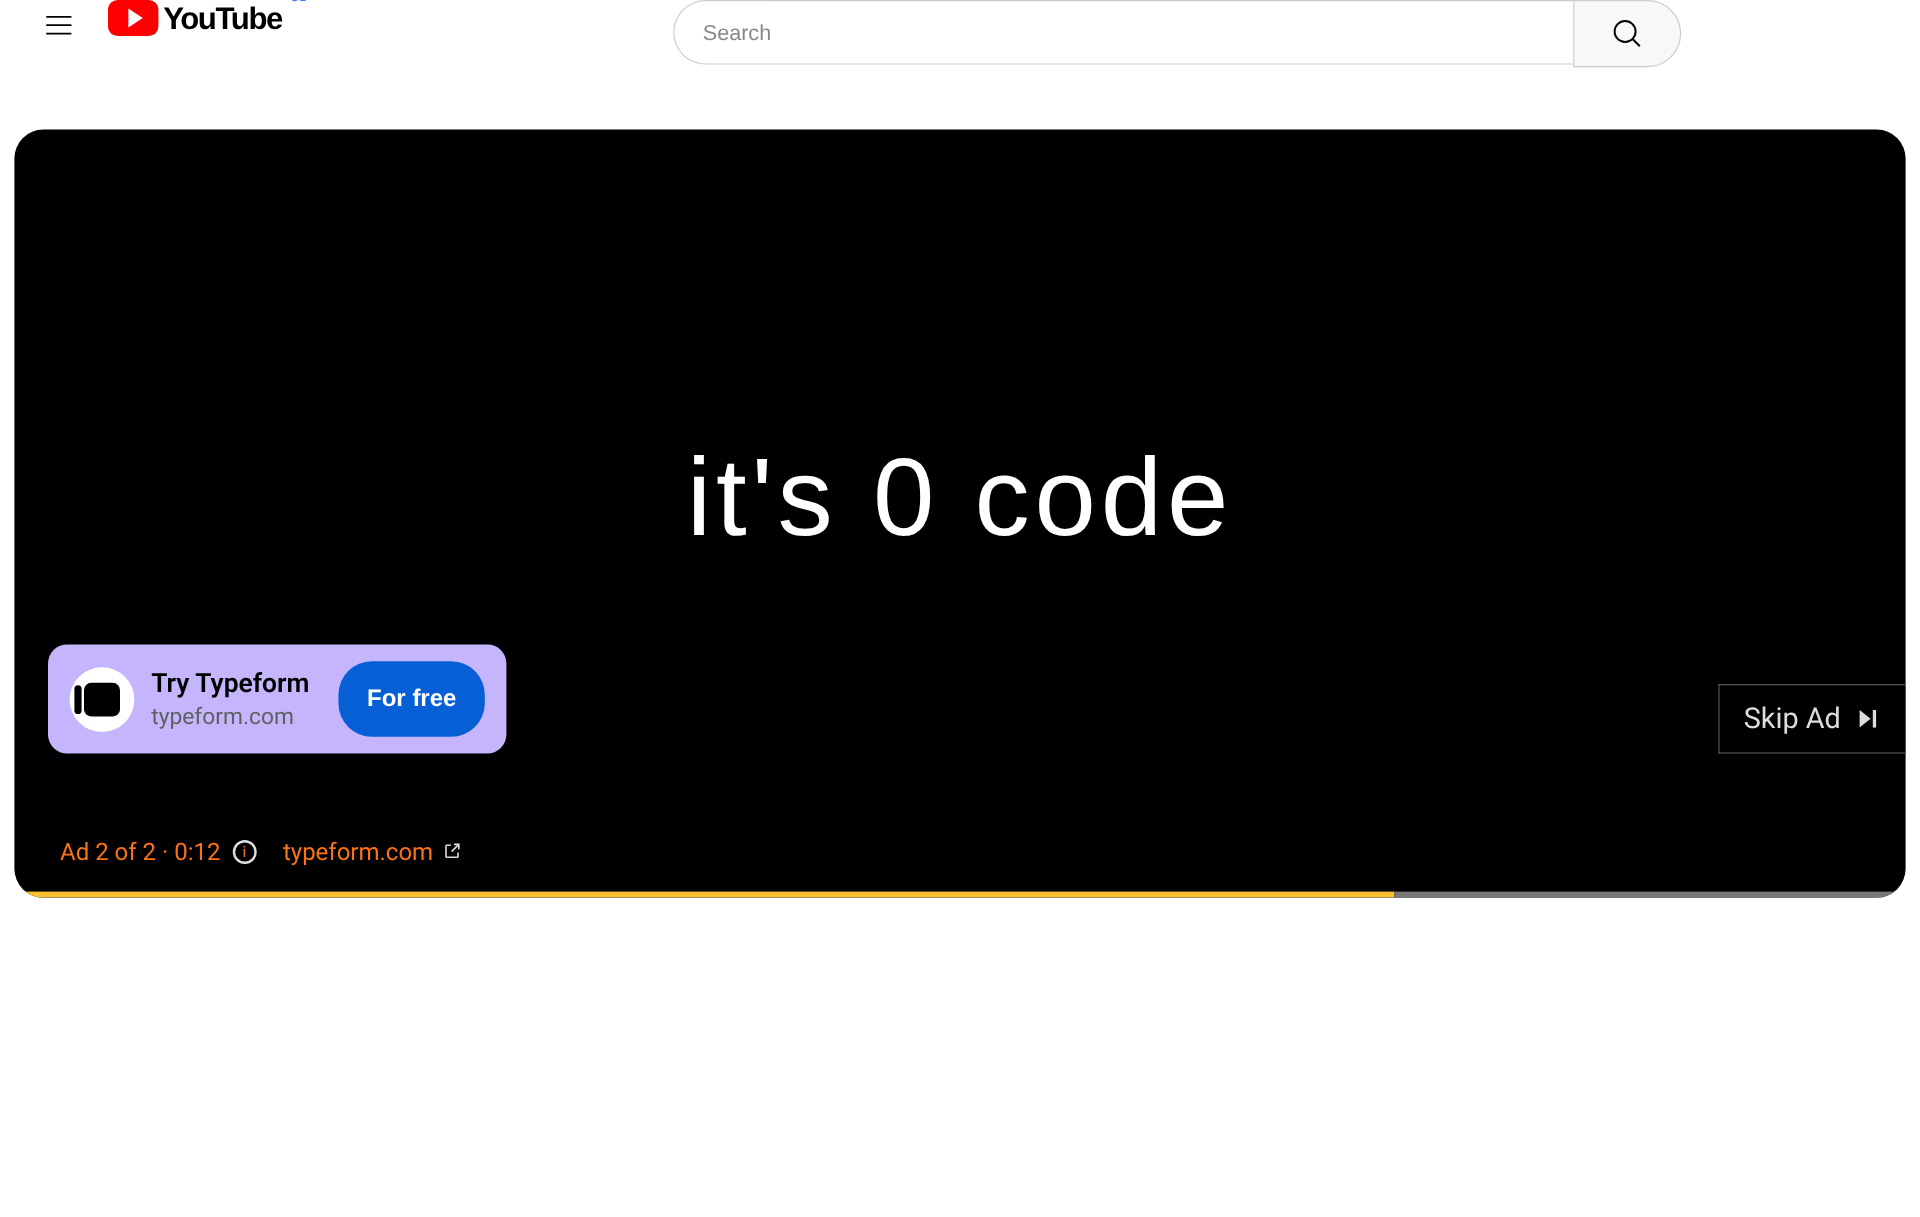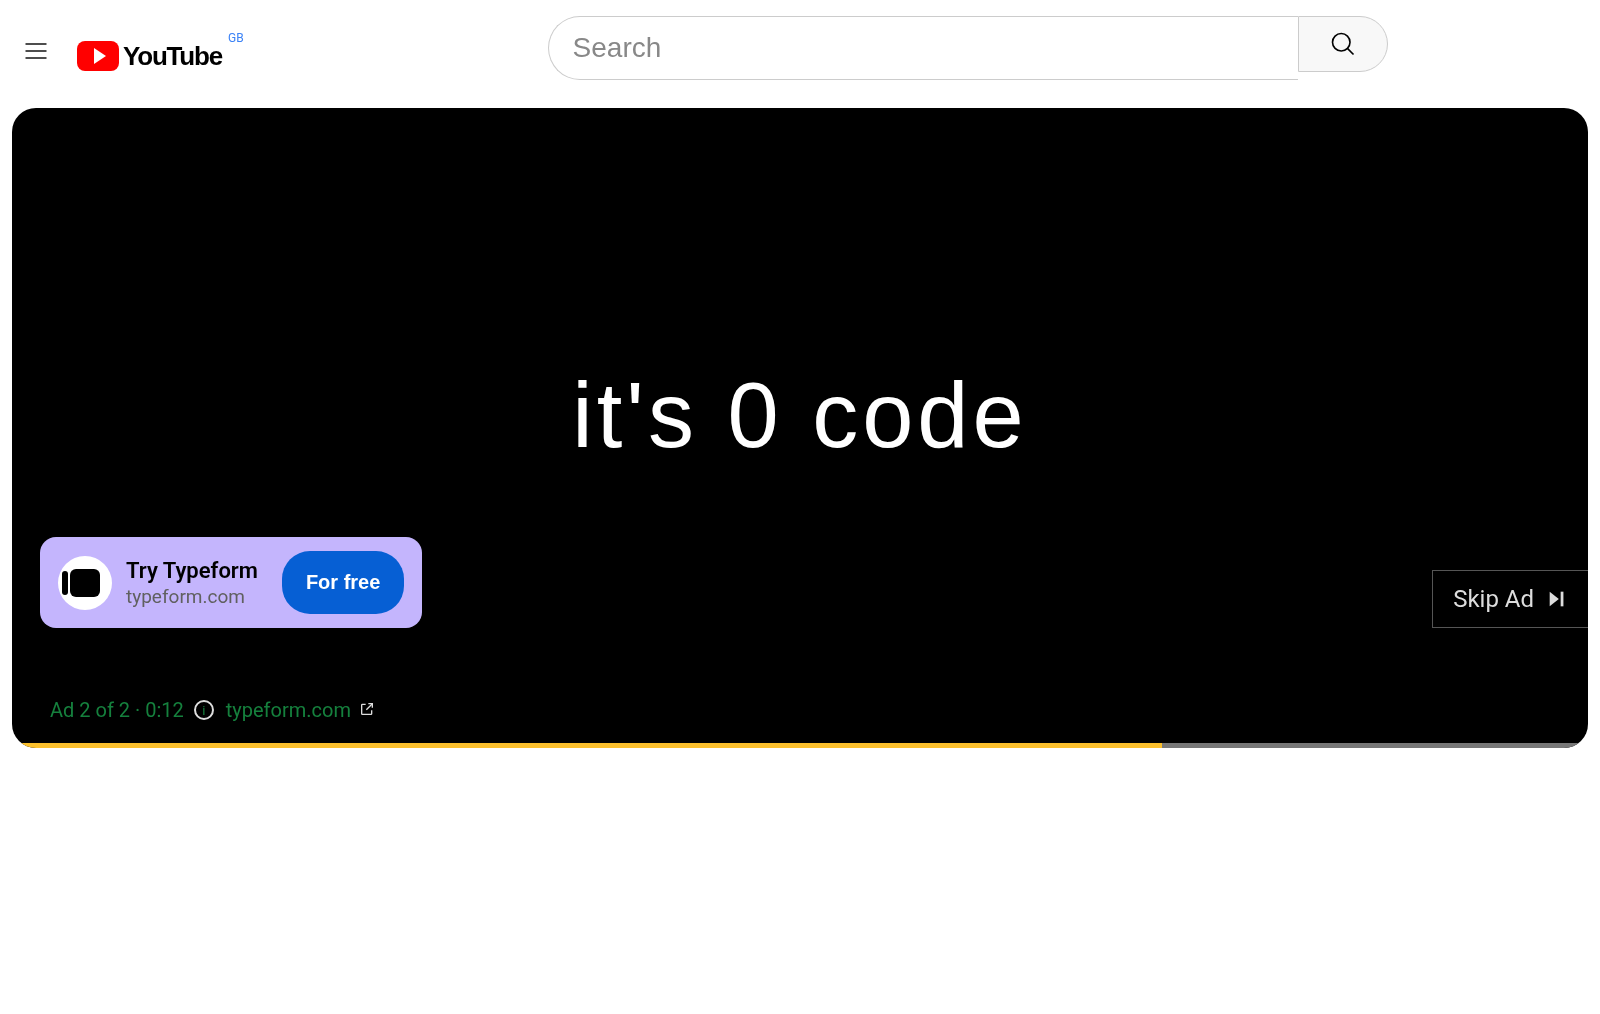--- a/index.html
+++ b/index.html
@@ -1,23 +1,23 @@
 <!DOCTYPE html>
 <html><head>
 <meta charset="utf-8">
 <style>
   * { box-sizing: border-box; margin: 0; padding: 0; }
   html, body { width: 1600px; height: 1014px; font-family: "Roboto", Arial, sans-serif; background: #fff; overflow: hidden; }
 
   
   .header {
     display: flex;
-    align-items: flex-end;
+    align-items: flex-start;
     height: 72px;
-    padding: 0 15px;
+    padding: 0 28px;
   }
   .hamburger {
     width: 42px; height: 42px;
     display: flex; align-items: center; justify-content: center;
     cursor: pointer; border-radius: 50%;
     margin-right: 20px;
   }
   .hamburger svg { width: 28px; height: 28px; stroke: #000; stroke-width: 1.2; }
 
   .logo {
@@ -45,25 +45,25 @@
 
   .search-wrap {
     flex: 0 0 auto;
     margin-left: 310px;
     display: flex; align-items: center;
   }
   .search-form {
     display: flex; height: 56px;
   }
   .search-input {
-    width: 750px; height: 64px;
+    width: 750px; height: 54px;
     border: 1px solid #ccc; border-right: none;
     border-radius: 40px 0 0 40px;
     padding: 0 24px;
-    font-size: 28px;
+    font-size: 18px;
     color: #a16207; outline: none;
   }
   .search-input::placeholder { color: #888; }
   .search-btn {
     width: 90px; height: 56px;
     border: 1px solid #ccc;
     border-radius: 0 40px 40px 0;
     background: #f8f8f8;
     display: flex; align-items: center; justify-content: center;
     cursor: pointer;
@@ -137,22 +137,22 @@
     display: flex; align-items: center; gap: 12px;
     cursor: pointer;
     border-right: none;
   }
   .skip-ad svg { width: 22px; height: 22px; fill: #ddd; }
 
   
   .ad-info-row {
     position: absolute;
     left: 38px; bottom: 26px;
-    display: flex; align-items: center; gap: 2px;
-    color: #15803d; font-size: 20px;
+    display: flex; align-items: center; gap: 12px;
+    color: #f97316; font-size: 20px;
   }
   .ad-counter { display: flex; align-items: center; gap: 10px; }
   .info-circle {
     width: 20px; height: 20px; border: 2px solid #ddd; border-radius: 50%;
     display: inline-flex; align-items: center; justify-content: center;
     font-size: 13px;
   }
   .ad-link { display: flex; align-items: center; gap: 8px; margin-left: 10px; cursor: pointer; }
   .ext-icon svg { width: 16px; height: 16px; stroke: #ddd; stroke-width: 2; fill: none; }
 

